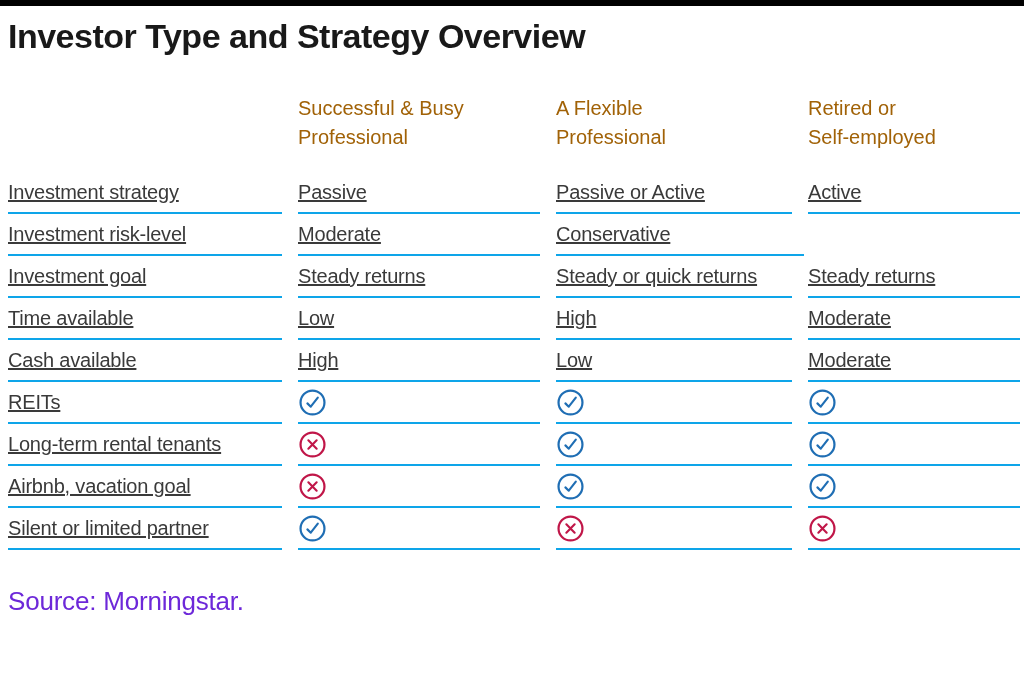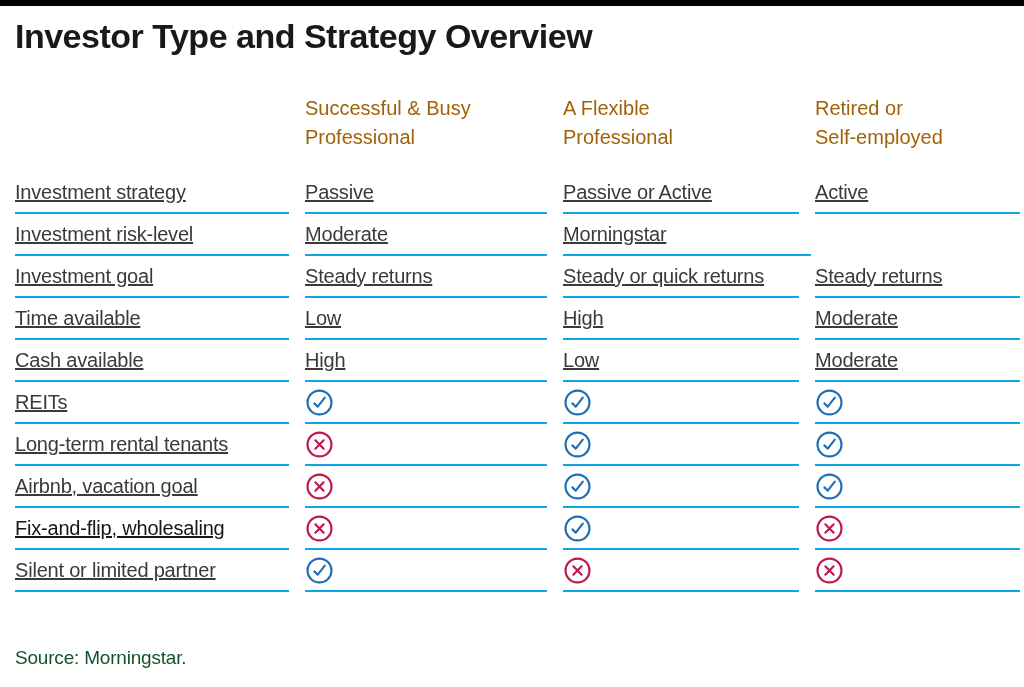--- a/index.html
+++ b/index.html
@@ -3,21 +3,21 @@
 <meta charset="utf-8">
 <style>
   * { margin:0; padding:0; box-sizing:border-box; }
   html,body { width:1024px; height:687px; background:#ffffff; overflow:hidden; }
   body {
     font-family:"Liberation Sans","DejaVu Sans",sans-serif;
     font-stretch:condensed;
     color:#1a1a1a;
   }
   .topbar { height:6px; width:1024px; background:#000; }
-  .page { padding-left:15px; width:1024px; }
+  .page { padding-left:8px; width:1024px; }
   .title {
     font-size:34px; font-weight:bold; letter-spacing:-0.5px;
     line-height:44px; margin-top:8px; color:#191919;
   }
   .grid { display:grid; grid-template-columns:290px 258px 252px 1fr; }
   .header-row { margin-top:36px; }
   .head {
     font-size:20px; font-weight:normal; line-height:29px;
     white-space:pre-line; color:#a16207; padding-bottom:20px;
     margin-right:16px;
@@ -25,21 +25,21 @@
   .row .cell {
     height:42px; display:flex; align-items:center;
     border-bottom:2px solid #0ea5e9; margin-right:16px;
     font-size:20px; color:#3a3a3a; letter-spacing:-0.2px;
     overflow:hidden; white-space:nowrap;text-decoration:underline;
   }
   .grid .cell:last-child, .grid .head:last-child { margin-right:4px; }
   .row.emphasis .label-cell { color:#161616; font-weight:500; }
   .icon { display:inline-flex; margin-left:1px; }
   .source {
-    margin-top:55px; font-size:19px; color:#14532d; letter-spacing:-0.2px;
+    margin-top:36px; font-size:26px; color:#6d28d9; letter-spacing:-0.2px;
   }
 </style>
 </head>
 <body>
 
 <div class="topbar" id="topbar" style="background: rgb(0, 0, 0);"></div>
 
 <div class="page">
   <h1 class="title">Investor Type and Strategy Overview</h1>
 
@@ -56,21 +56,21 @@
   <div id="rows">
       <div class="grid row">
         <div class="cell label-cell">Investment strategy</div>
         <div class="cell value-cell">Passive</div>
         <div class="cell value-cell">Passive or Active</div>
         <div class="cell value-cell">Active</div>
       </div>
       <div class="grid row">
         <div class="cell label-cell">Investment risk-level</div>
         <div class="cell value-cell">Moderate</div>
-        <div class="cell value-cell">Morningstar</div>
+        <div class="cell value-cell">Conservative</div>
       </div>
       <div class="grid row">
         <div class="cell label-cell">Investment goal</div>
         <div class="cell value-cell">Steady returns</div>
         <div class="cell value-cell">Steady or quick returns</div>
         <div class="cell value-cell">Steady returns</div>
       </div>
       <div class="grid row">
         <div class="cell label-cell">Time available</div>
         <div class="cell value-cell">Low</div>
@@ -139,41 +139,20 @@
             <path d="M8.7 14.9l3.5 3.4 7.3-9.3" fill="none" stroke="#1f6eb4" stroke-width="2.2" stroke-linecap="round" stroke-linejoin="round"></path>
           </svg>
         </div>
         <div class="cell value-cell">
           <svg class="icon" width="27" height="27" viewBox="0 0 28 28">
             <circle cx="14" cy="14" r="12.4" fill="none" stroke="#1f6eb4" stroke-width="2.3"></circle>
             <path d="M8.7 14.9l3.5 3.4 7.3-9.3" fill="none" stroke="#1f6eb4" stroke-width="2.2" stroke-linecap="round" stroke-linejoin="round"></path>
           </svg>
         </div>
       </div>
-      <div class="grid row emphasis">
-        <div class="cell label-cell">Fix-and-flip, wholesaling</div>
-        <div class="cell value-cell">
-          <svg class="icon" width="27" height="27" viewBox="0 0 28 28">
-            <circle cx="14" cy="14" r="12.4" fill="none" stroke="#c01648" stroke-width="2.3"></circle>
-            <path d="M9.7 9.7l8.6 8.6M18.3 9.7l-8.6 8.6" fill="none" stroke="#c01648" stroke-width="2.2" stroke-linecap="round"></path>
-          </svg>
-        </div>
-        <div class="cell value-cell">
-          <svg class="icon" width="27" height="27" viewBox="0 0 28 28">
-            <circle cx="14" cy="14" r="12.4" fill="none" stroke="#1f6eb4" stroke-width="2.3"></circle>
-            <path d="M8.7 14.9l3.5 3.4 7.3-9.3" fill="none" stroke="#1f6eb4" stroke-width="2.2" stroke-linecap="round" stroke-linejoin="round"></path>
-          </svg>
-        </div>
-        <div class="cell value-cell">
-          <svg class="icon" width="27" height="27" viewBox="0 0 28 28">
-            <circle cx="14" cy="14" r="12.4" fill="none" stroke="#c01648" stroke-width="2.3"></circle>
-            <path d="M9.7 9.7l8.6 8.6M18.3 9.7l-8.6 8.6" fill="none" stroke="#c01648" stroke-width="2.2" stroke-linecap="round"></path>
-          </svg>
-        </div>
-      </div>
       <div class="grid row">
         <div class="cell label-cell">Silent or limited partner</div>
         <div class="cell value-cell">
           <svg class="icon" width="27" height="27" viewBox="0 0 28 28">
             <circle cx="14" cy="14" r="12.4" fill="none" stroke="#1f6eb4" stroke-width="2.3"></circle>
             <path d="M8.7 14.9l3.5 3.4 7.3-9.3" fill="none" stroke="#1f6eb4" stroke-width="2.2" stroke-linecap="round" stroke-linejoin="round"></path>
           </svg>
         </div>
         <div class="cell value-cell">
           <svg class="icon" width="27" height="27" viewBox="0 0 28 28">

